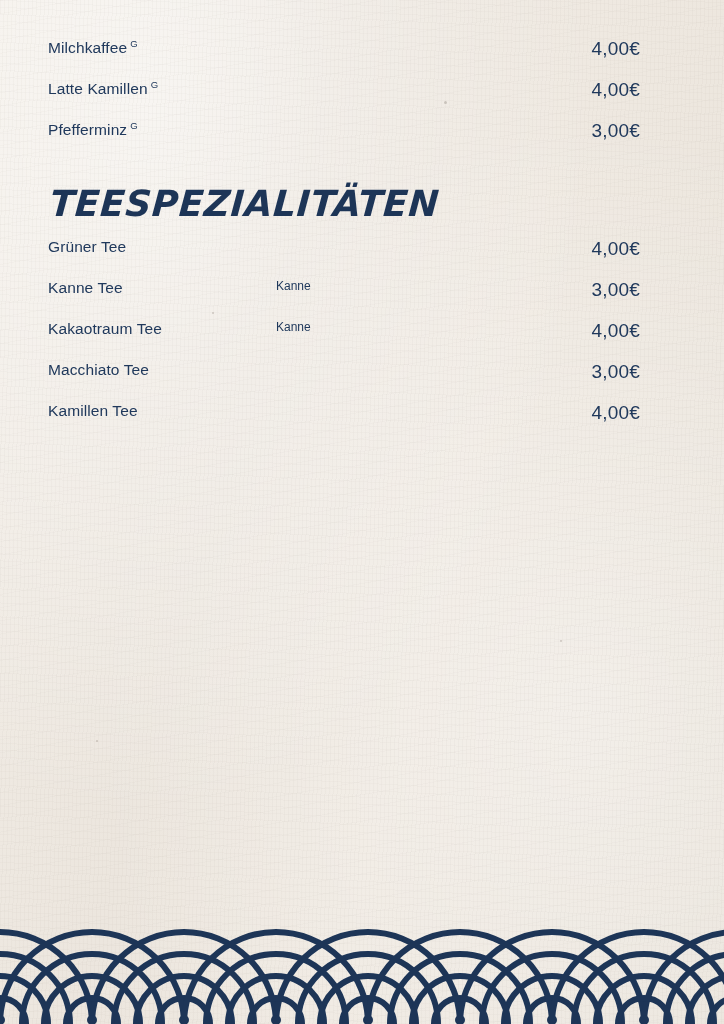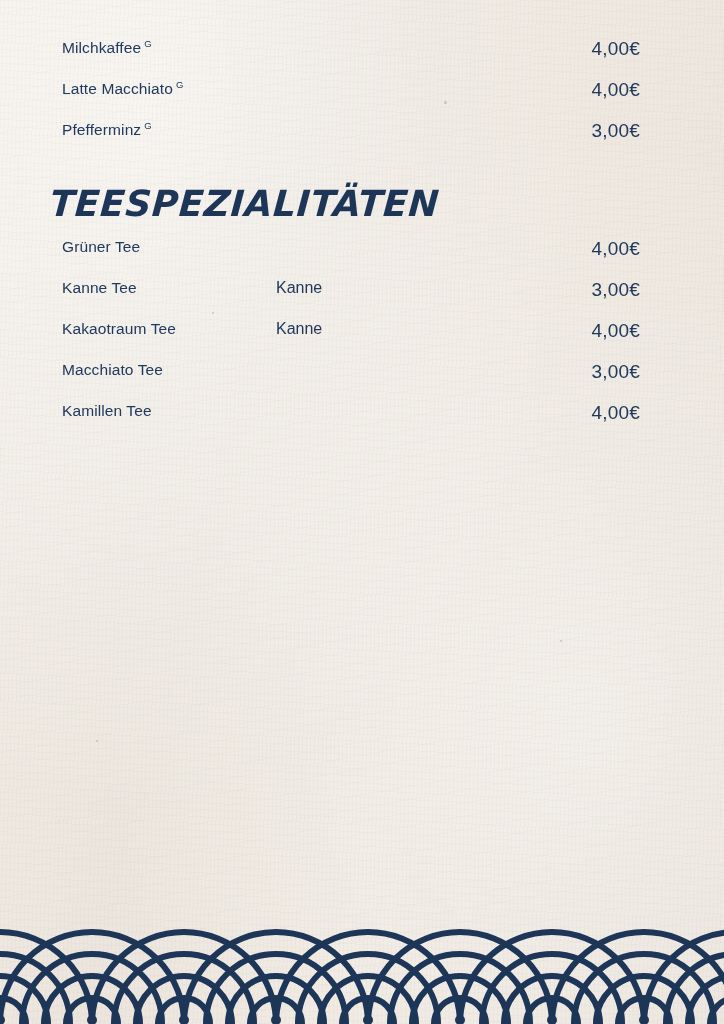--- a/index.html
+++ b/index.html
@@ -53,32 +53,31 @@
     display: flex;
     align-items: baseline;
     height: 41px;
     color: #1f3a5f;
   }
   .item-name {
     font-size: 15.5px;
     color: #20395c;
     letter-spacing: 0.1px;
     white-space: nowrap;
-    margin-left: 14px;
   }
   .item-name .sup {
     font-size: 9.5px;
     vertical-align: super;
     margin-left: 3px;
     color: #20395c;
   }
   .item-variant {
     position: absolute;
     left: 228px;
-    font-size: 16px;
+    font-size: 12px;
     color: #20395c;
   }
   .item-price {
     position: absolute;
     right: 36px;
     font-size: 19px;
     color: #20395c;
     letter-spacing: 0.2px;
   }
 
@@ -119,21 +118,21 @@
   <div class="content" style="top:38px;">
 
     <div>
 
       <div class="item-row">
         <span class="item-name"><span>Milchkaffee</span><span class="sup">G</span></span>
         <span class="item-price">4,00€</span>
       </div>
 
       <div class="item-row">
-        <span class="item-name"><span>Latte Macchiato</span><span class="sup">G</span></span>
+        <span class="item-name"><span>Latte Kamillen</span><span class="sup">G</span></span>
         <span class="item-price">4,00€</span>
       </div>
 
       <div class="item-row">
         <span class="item-name"><span>Pfefferminz</span><span class="sup">G</span></span>
         <span class="item-price">3,00€</span>
       </div>
 
     </div>
 

